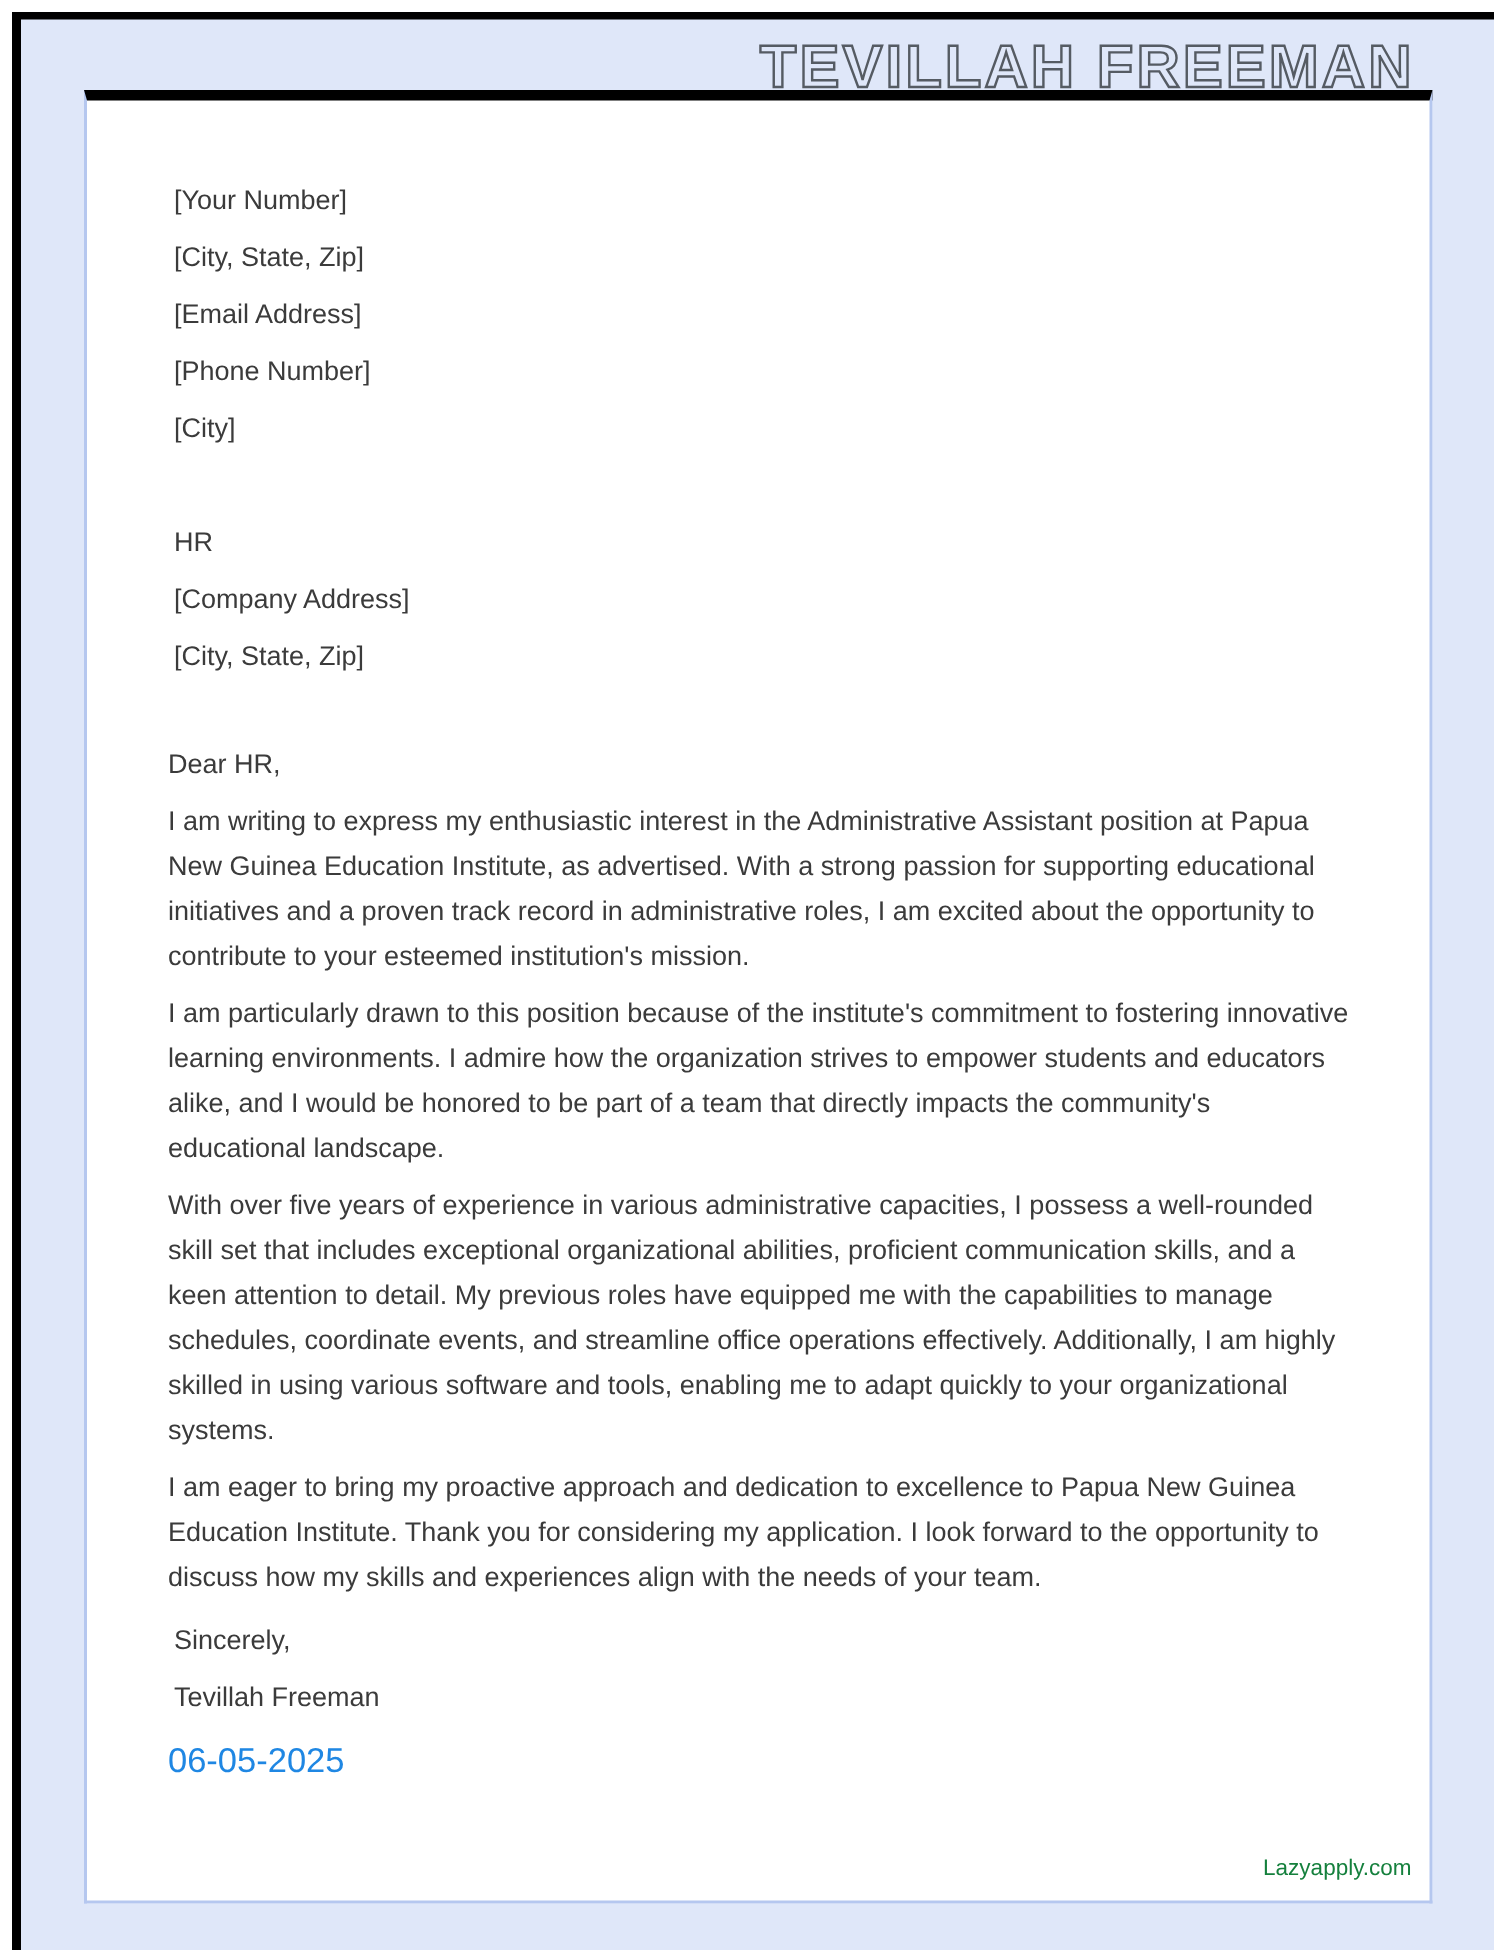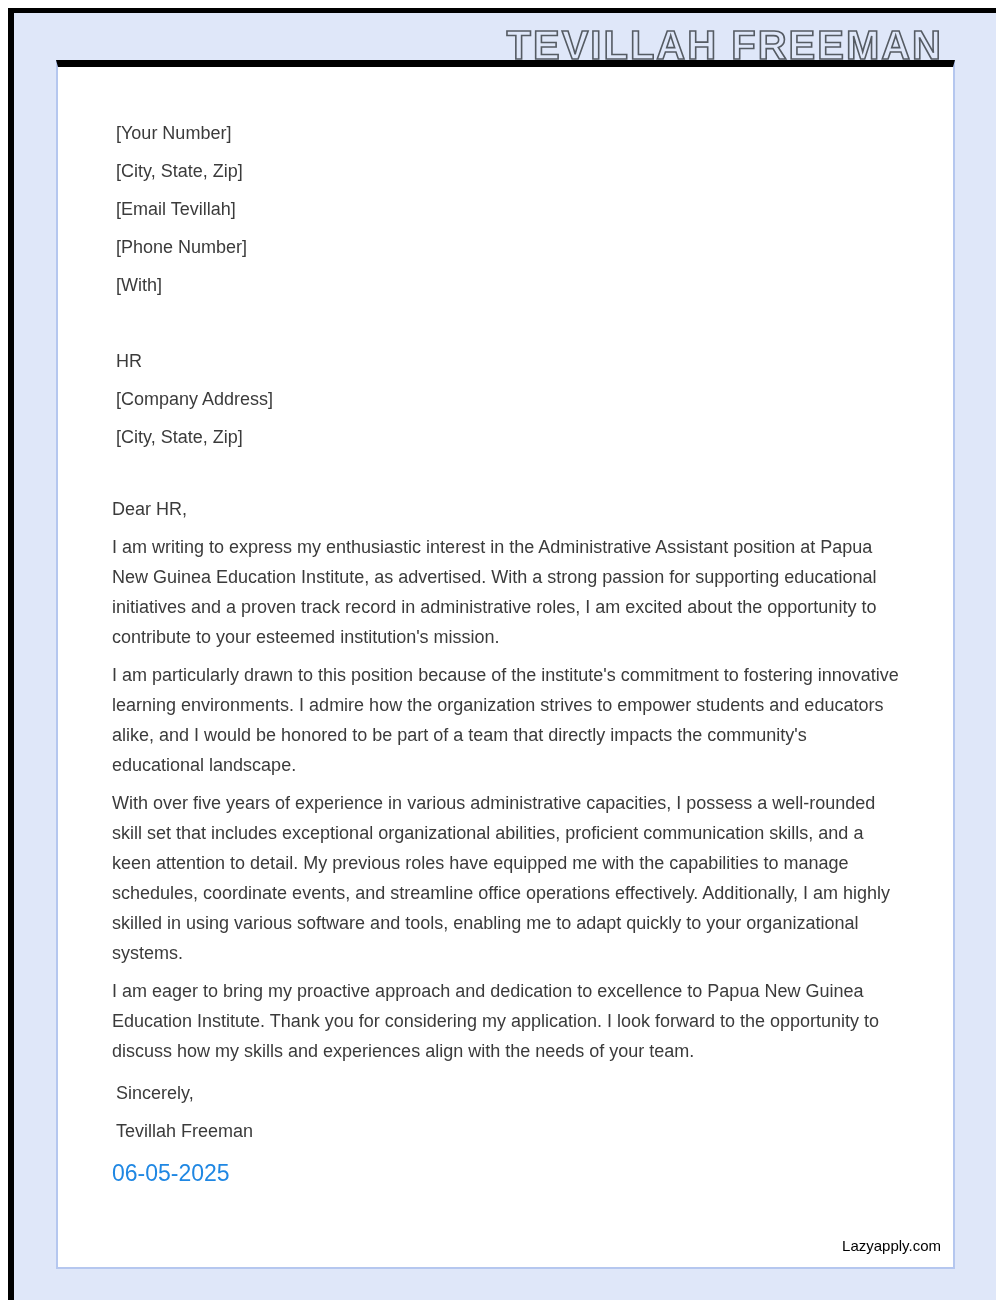--- a/index.html
+++ b/index.html
@@ -46,39 +46,39 @@
   .para  { margin-bottom: 30px; max-width: 800px; }
   .date {
     color: #1f87e3;
     margin-top: 10px;
     font-size: 23px;
   }
   .watermark {
     position: absolute;
     right: 8px; bottom: 2px;
     font-size: 15px;
-    color: #000000;
+    color: #15803d;
     cursor: pointer;
   }
 </style>
 </head>
 <body>
 
 <div class="frame">
 
   <h1 class="name">TEVILLAH FREEMAN</h1>
 
   <div class="page">
 
     <div class="block">
       <p>[Your Number]</p>
       <p>[City, State, Zip]</p>
-      <p>[Email Tevillah]</p>
+      <p>[Email Address]</p>
       <p>[Phone Number]</p>
-      <p>[With]</p>
+      <p>[City]</p>
     </div>
 
     <div class="block">
       <p>HR</p>
       <p>[Company Address]</p>
       <p>[City, State, Zip]</p>
     </div>
 
     <p class="block">Dear HR,</p>
 

